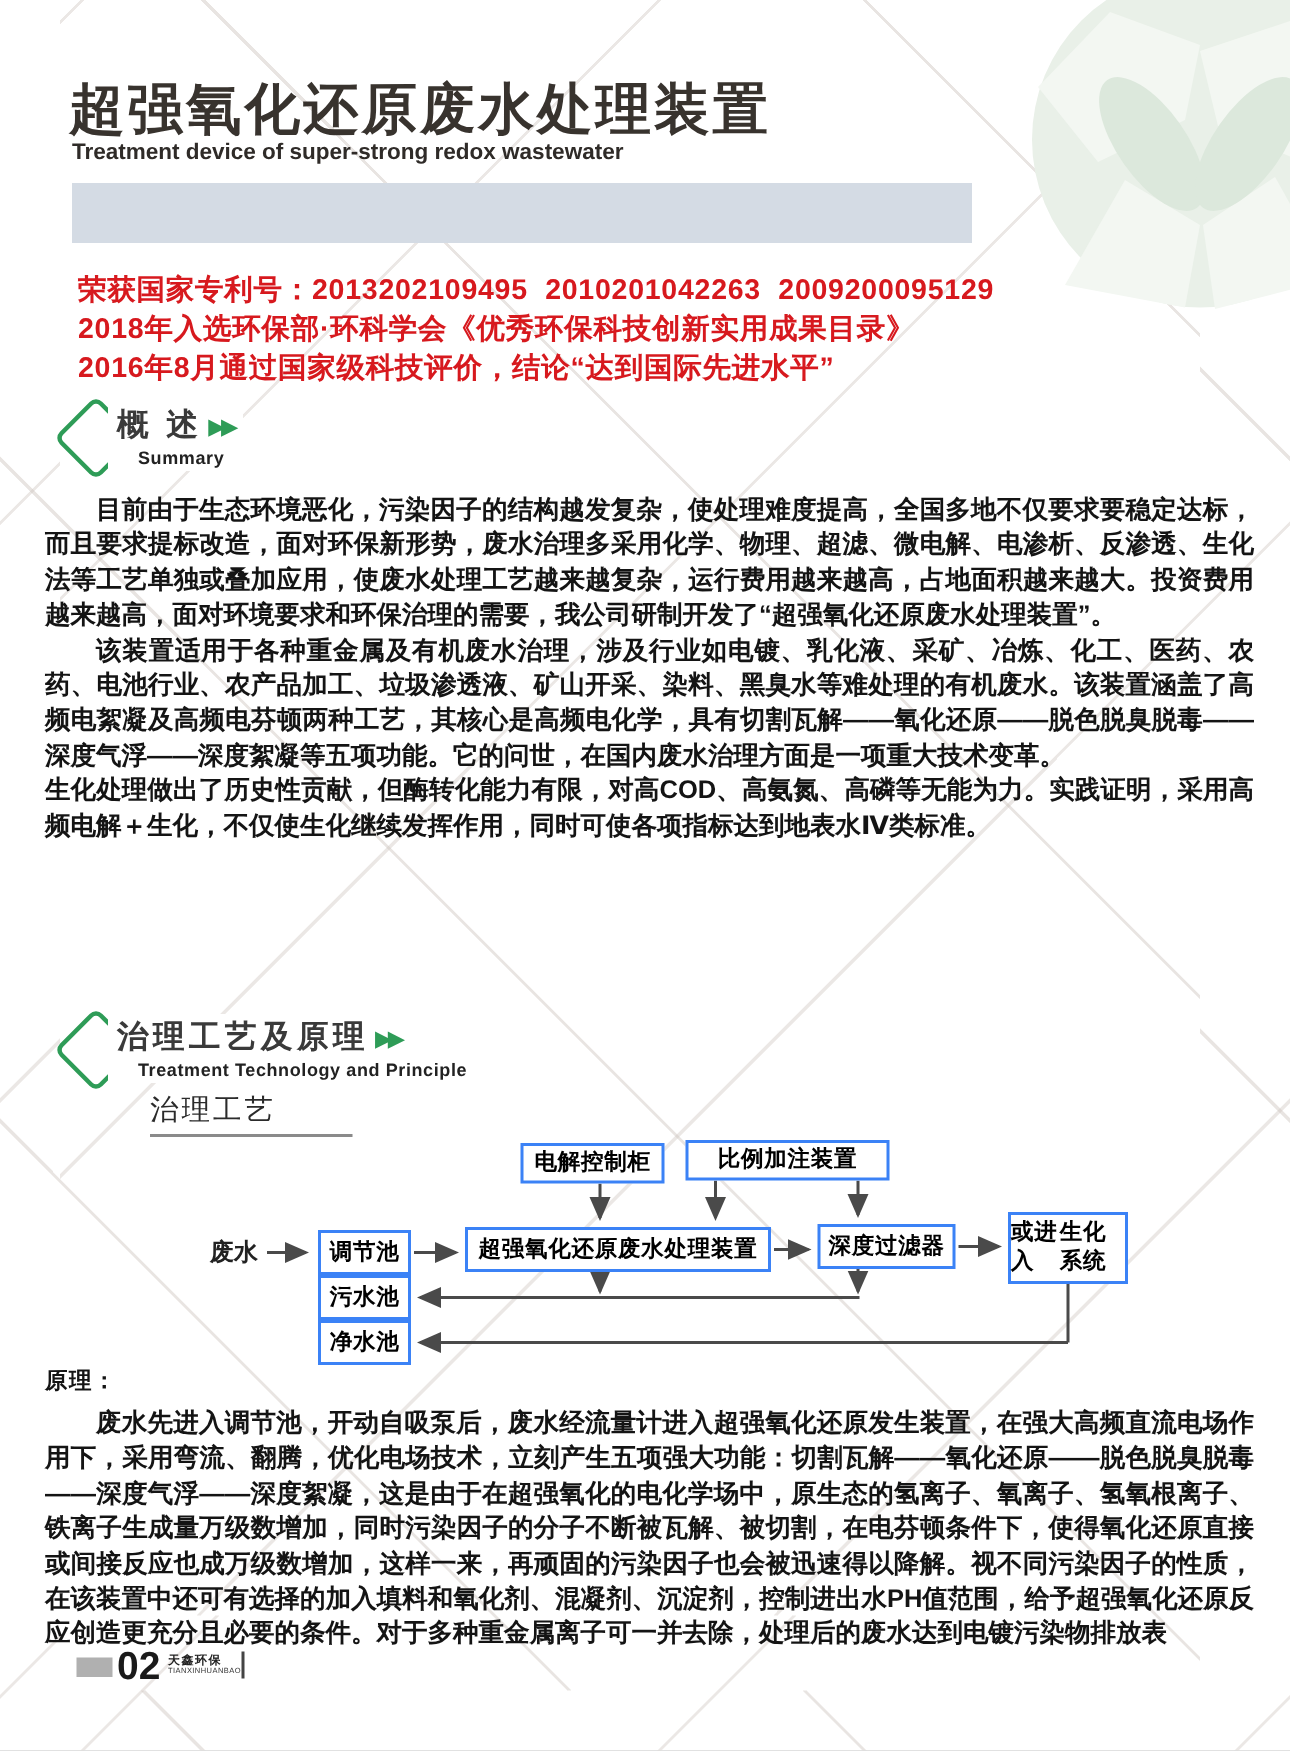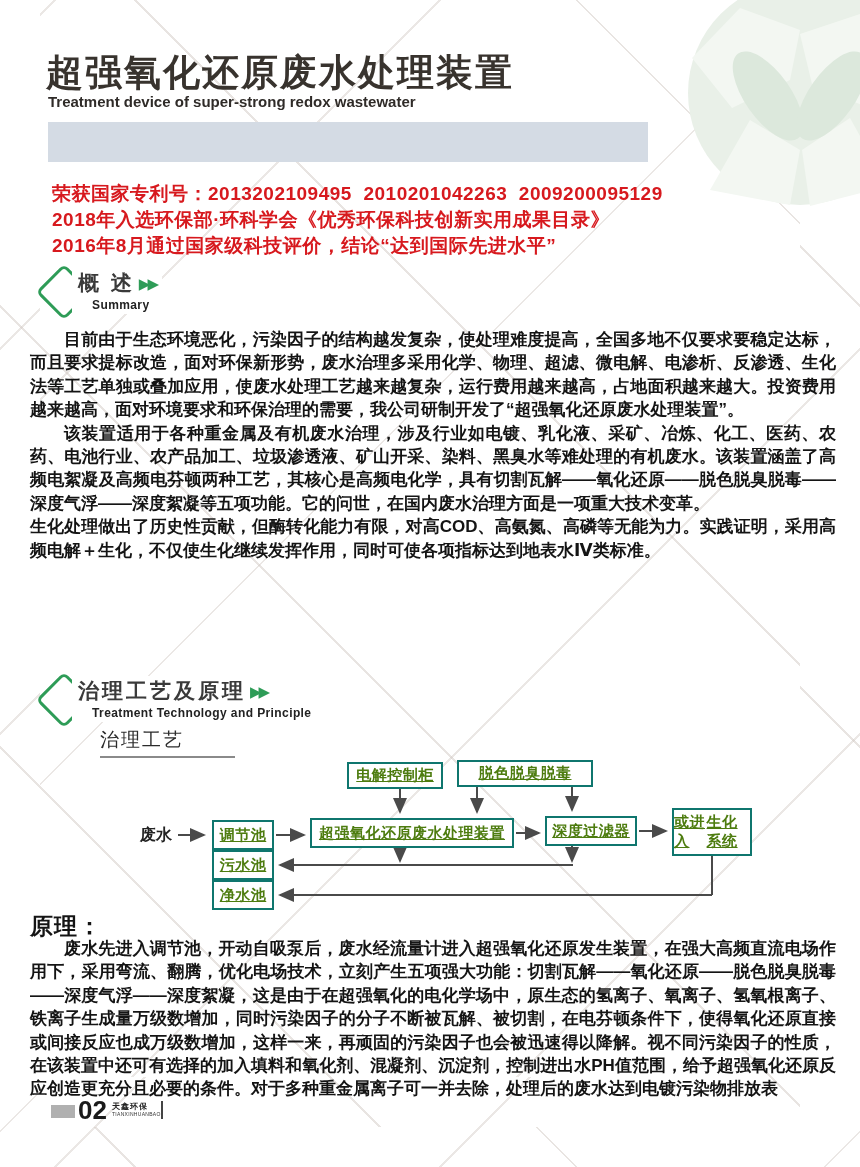--- a/index.html
+++ b/index.html
@@ -34,27 +34,27 @@
   .bodytext{left:30px;top:328px;width:806px;}
   .bodytext p{margin:0;text-indent:2em;text-align:justify;font-size:17px;line-height:23.4px;color:#141414;font-weight:600;}
   .bodytext p.no-indent{text-indent:0;}
 
   .subheading{left:100px;top:727px;font-size:19px;font-weight:400;color:#2b2b2b;letter-spacing:2px;}
   .sub-underline{left:100px;top:756px;width:135px;height:2px;background:#8a8a8a;}
 
   
   .diagram{left:132px;top:755px;width:660px;height:166px;}
   .diagram svg{position:absolute;left:0;top:0;}
-  .dbox{position:absolute;border:2px solid #0f766e;background:#fff;color:#4d7c0f;
+  .dbox{position:absolute;border:2px solid #3b82f6;background:#fff;color:#000000;
     font-size:15px;font-weight:600;display:flex;align-items:center;justify-content:center;
-    letter-spacing:0.5px;box-sizing:border-box;line-height:1.25;text-decoration:underline;}
+    letter-spacing:0.5px;box-sizing:border-box;line-height:1.25;}
   .dlabel{position:absolute;font-size:16px;font-weight:600;color:#222;}
   .bio-lines{display:flex;flex-direction:row;}
 
-  .principle-heading{left:30px;top:911px;font-size:23px;font-weight:bold;color:#141414;letter-spacing:1px;}
+  .principle-heading{left:30px;top:911px;font-size:15px;font-weight:bold;color:#141414;letter-spacing:1px;}
   .principle-text{left:30px;top:937px;width:806px;font-size:17px;line-height:23.4px;color:#141414;
     font-weight:600;text-align:justify;text-indent:2em;}
 
   
   .pg-swatch{left:51px;top:1105px;width:24px;height:13px;background:#b0b0b0;}
   .pg-num{left:78px;top:1095px;font-size:26px;font-weight:bold;color:#1a1a1a;}
   .brand{left:112px;top:1103px;line-height:1;}
   .brand-cn{font-size:8px;font-weight:bold;color:#222;letter-spacing:1px;}
   .brand-en{font-size:5px;color:#333;letter-spacing:0.3px;margin-top:1px;}
   .brand-divider{left:161px;top:1101px;width:2px;height:18px;background:#444;}
@@ -130,21 +130,21 @@
         <line x1="440" y1="91" x2="440" y2="106" marker-end="url(#ah)"></line>
         <line x1="441" y1="110" x2="148" y2="110" marker-end="url(#ah)"></line>
         <line x1="580" y1="101" x2="580" y2="140"></line>
         <line x1="580" y1="140" x2="148" y2="140" marker-end="url(#ah)"></line>
       </g>
     </svg>
 
     <div class="dlabel" style="left:8px;top:70px;">废水</div>
 
     <div class="dbox" style="left:215px;top:7px;width:96px;height:27px;">电解控制柜</div>
-    <div class="dbox" style="left:325px;top:5px;width:136px;height:27px;">脱色脱臭脱毒</div>
+    <div class="dbox" style="left:325px;top:5px;width:136px;height:27px;">比例加注装置</div>
 
     <div class="dbox" style="left:80px;top:65px;width:62px;height:30px;">调节池</div>
     <div class="dbox" style="left:178px;top:63px;width:204px;height:30px;">超强氧化还原废水处理装置</div>
     <div class="dbox" style="left:413px;top:61px;width:92px;height:30px;">深度过滤器</div>
 
     <div class="dbox" style="left:540px;top:53px;width:80px;height:48px;">
       <div class="bio-lines">
         <div>或进入</div>
         <div>生化系统</div>
       </div>

